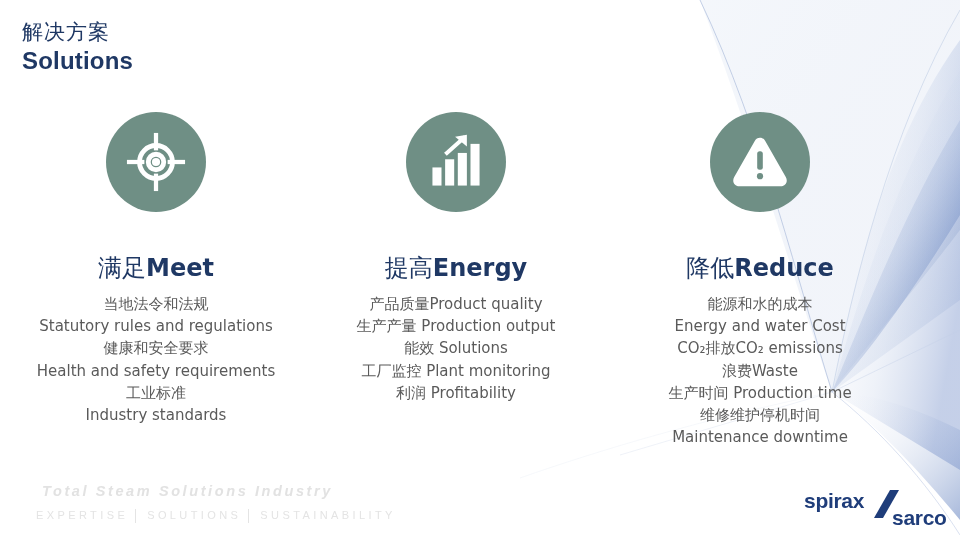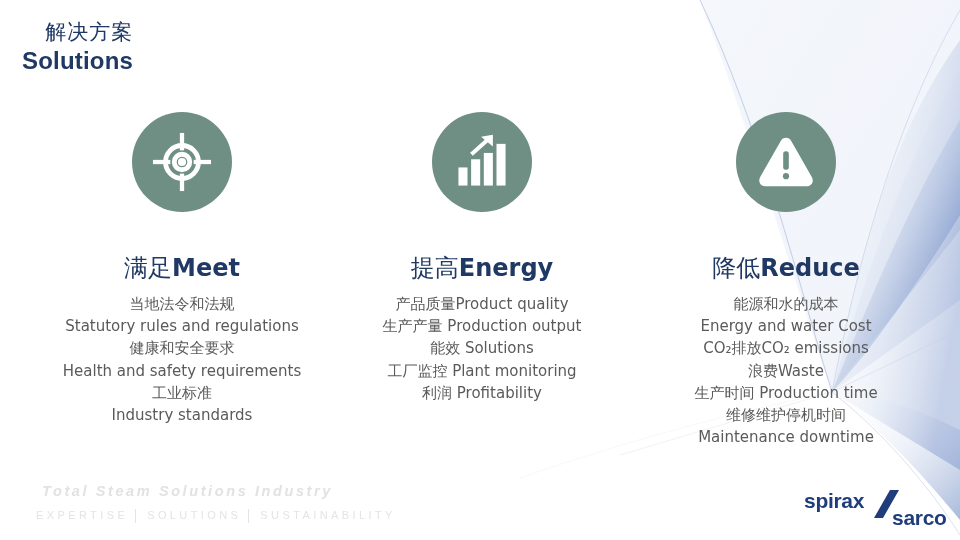--- a/index.html
+++ b/index.html
@@ -32,38 +32,36 @@
     position: absolute;
     left: 22px;
     top: 20px;
     line-height: 1.18;
   }
   #title-cn {
     font-size: 21px;
     color: #1F3864;
     letter-spacing: 1px;
     font-family: "DejaVu Sans", "Liberation Sans", sans-serif;
-    text-align: right;
   }
   #title-en {
     font-size: 24px;
     font-weight: bold;
     color: #1F3864;
     letter-spacing: .2px;
     margin-top: 2px;
   }
 
   
   #columns {
     position: absolute;
     left: 0;
     top: 112px;
     width: 824px;
     display: flex;
-    padding-left: 26px;
   }
   .column {
     flex: 0 0 300px;
     display: flex;
     flex-direction: column;
     align-items: center;
   }
   .column.col-1 { margin-left: 6px; }
   .column.col-2 { margin-left: 0px; }
   .column.col-3 { margin-left: 4px; }

